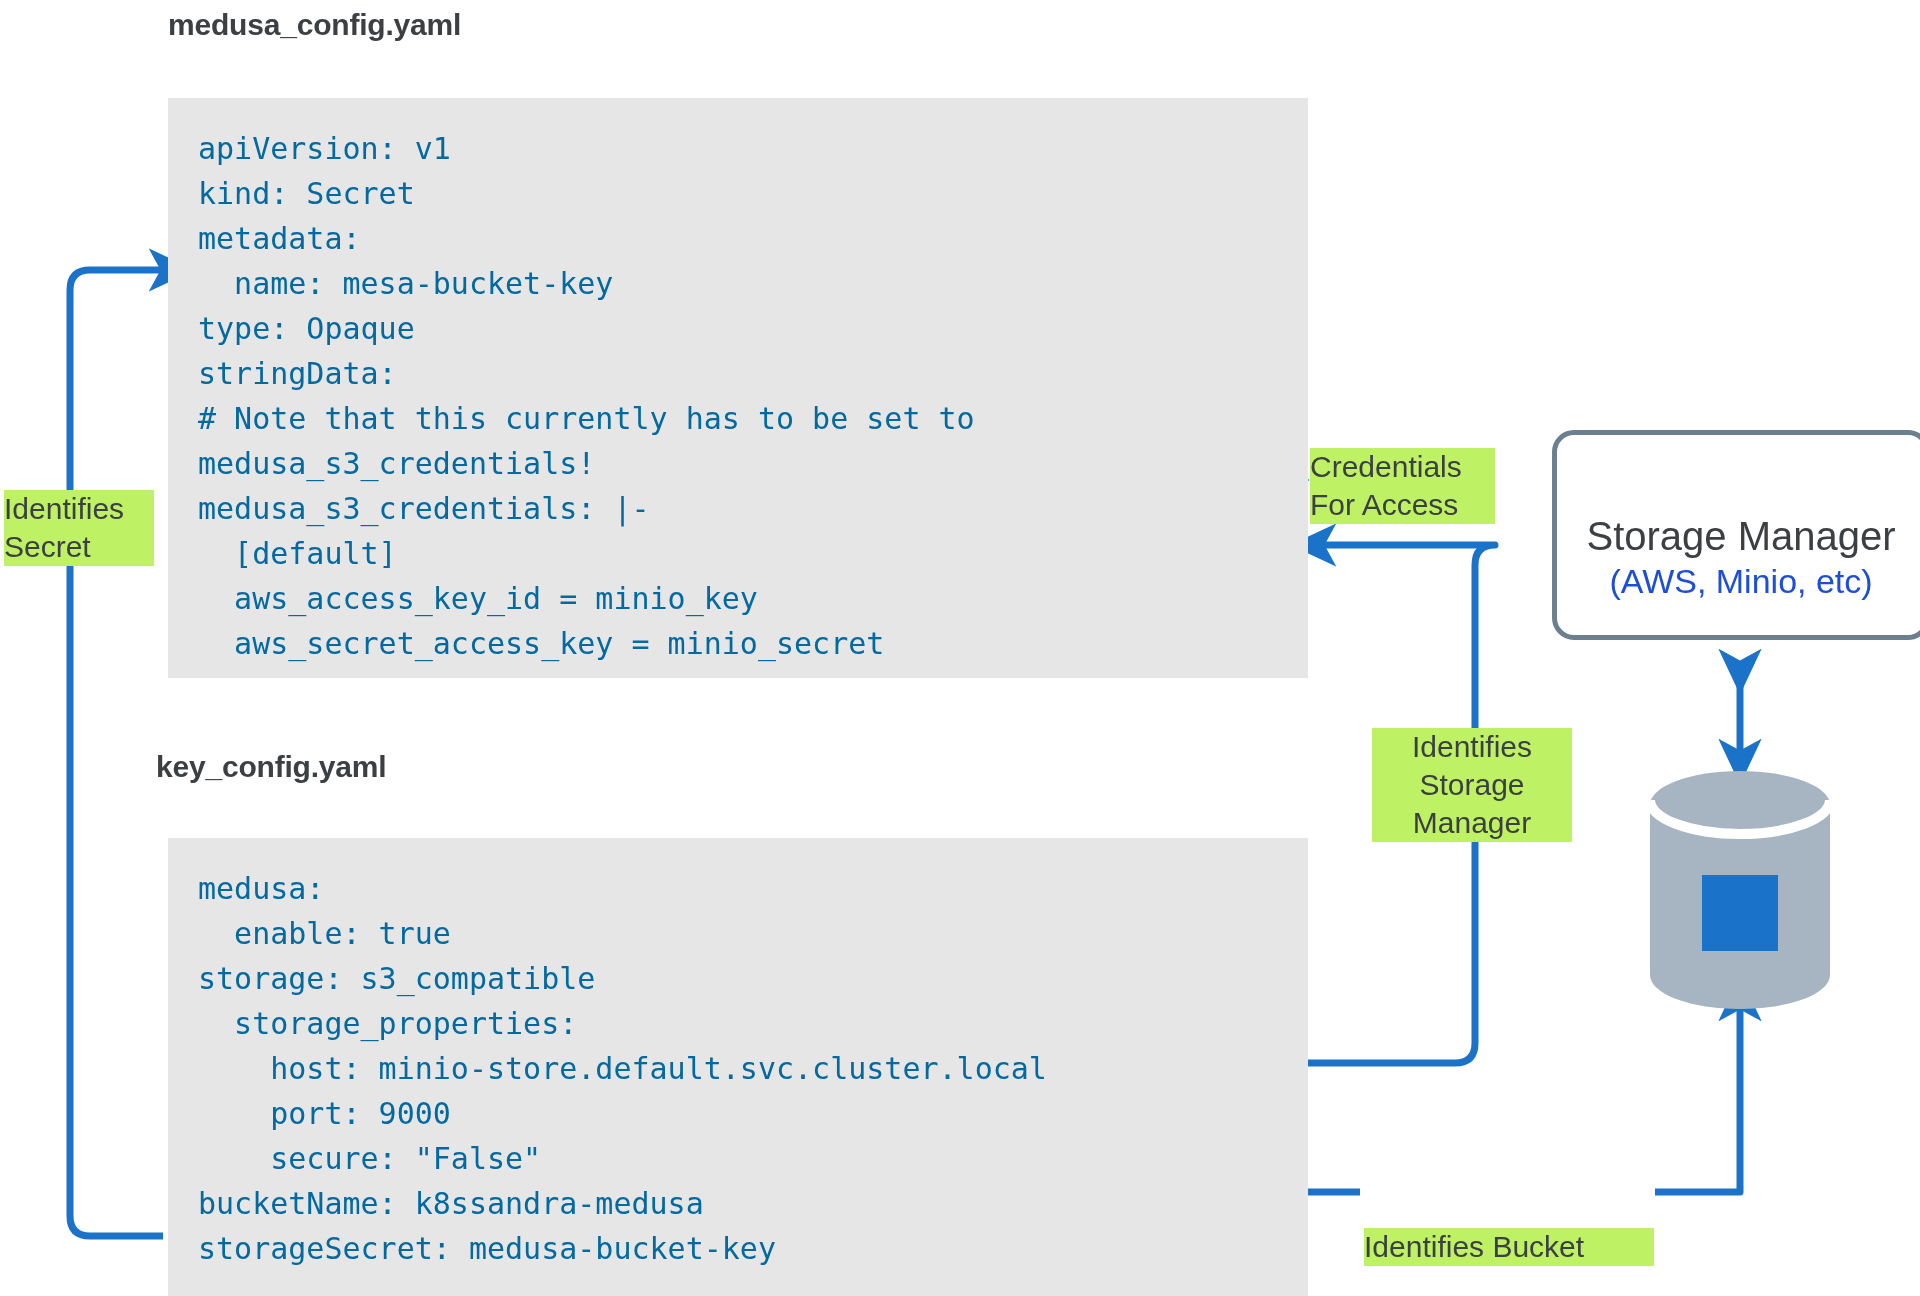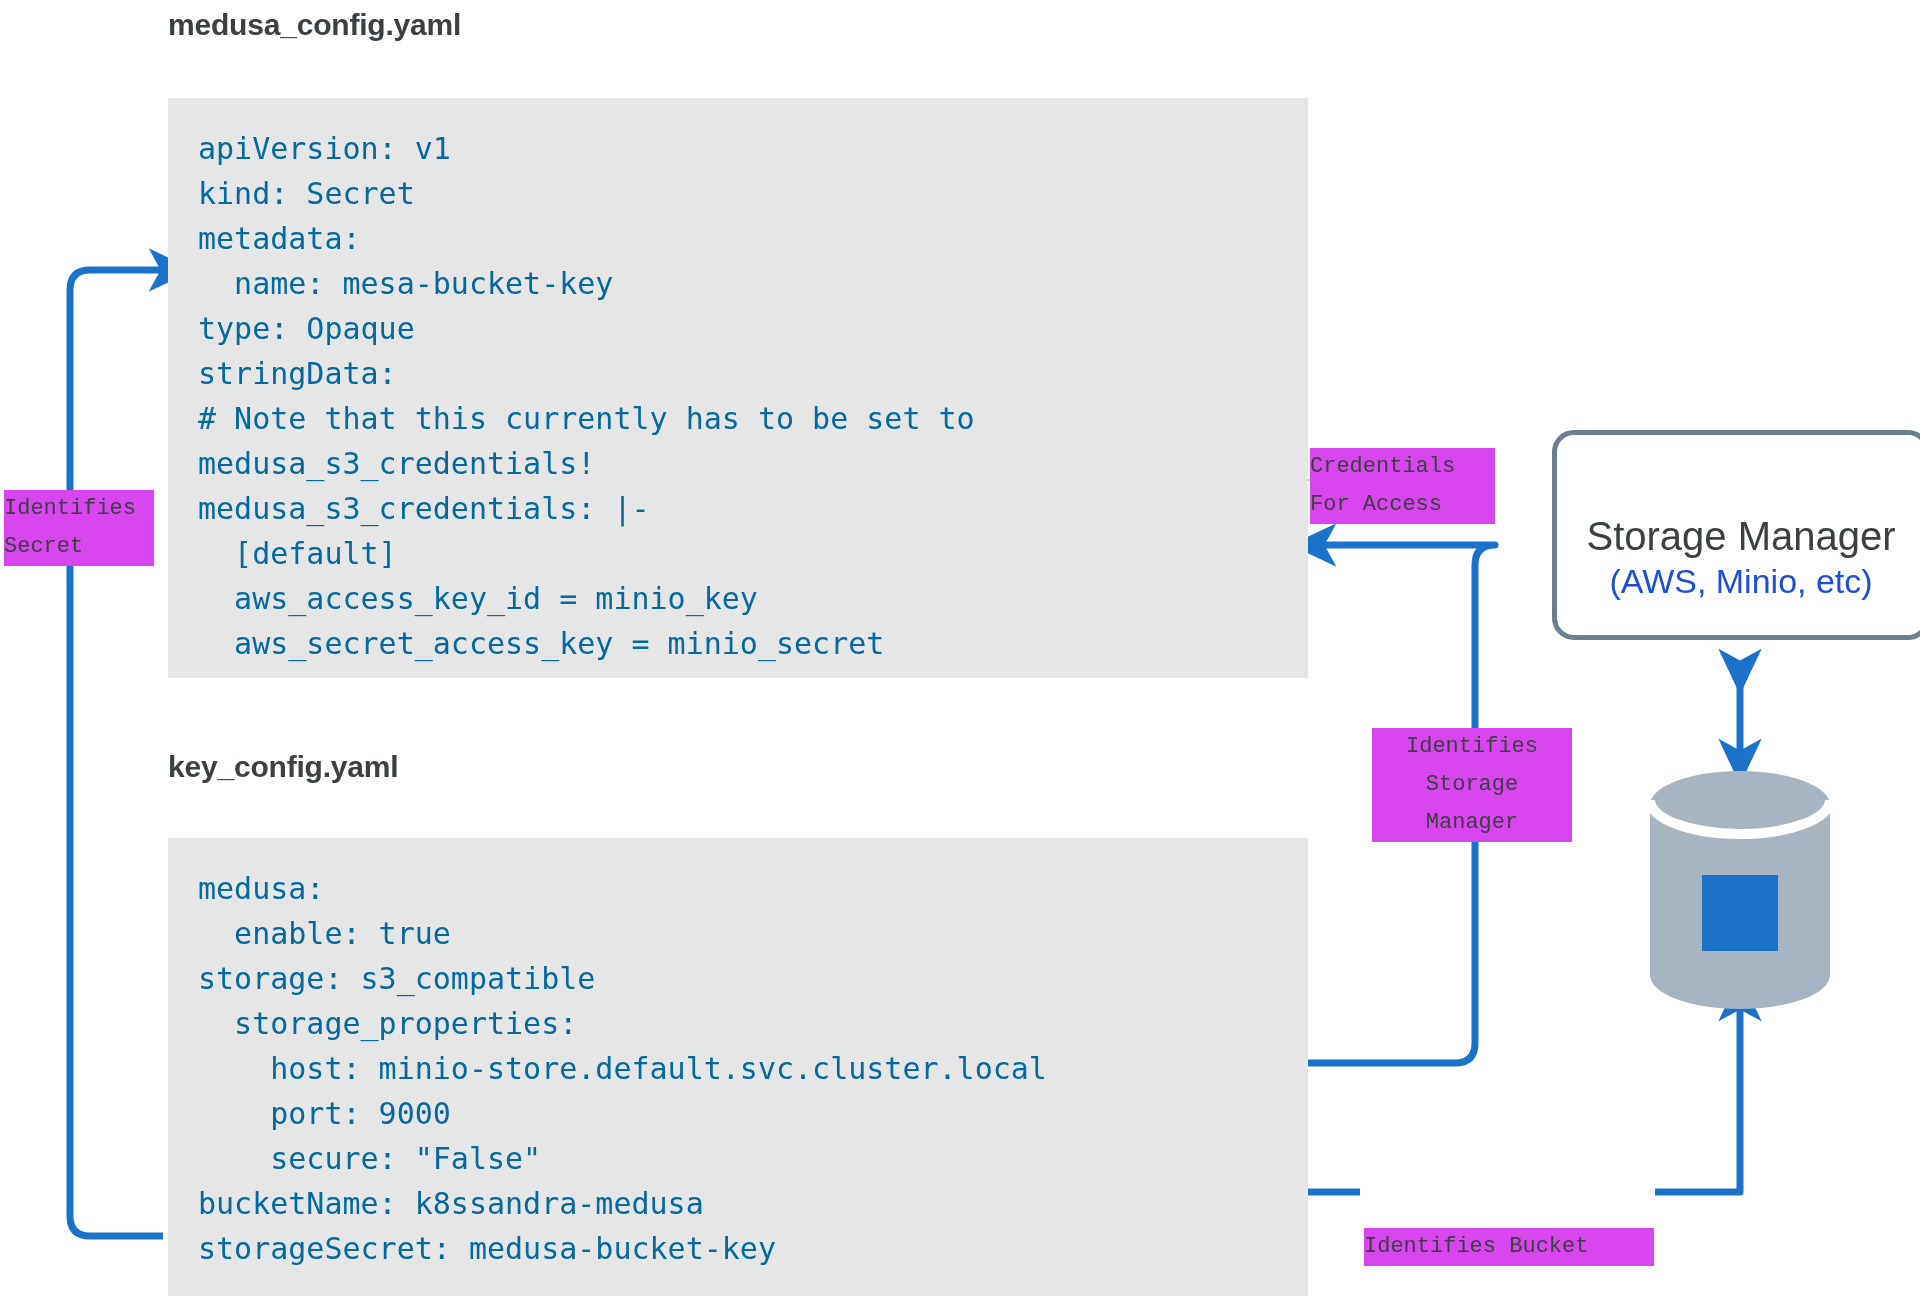--- a/index.html
+++ b/index.html
@@ -64,25 +64,25 @@
   .storage-box .line2 {
     font-size: 34px;
     color: #1d4ed8;
     line-height: 42px;
     white-space: nowrap;
   }
 
   
   .annot {
     position: absolute;
-    font-family: Liberation Mono, monospace;
-    font-size: 22px;
+    font-family: Liberation Sans, sans-serif;
+    font-size: 30px;
     line-height: 38px;
     color: #3c4043;
-    background: #d946ef;
+    background: #bef264;
     white-space: pre-line;
   }
   .annot.center { text-align: center; }
 
   
   #wires {
     position: absolute;
     left: 0;
     top: 0;
     width: 1920px;
@@ -154,21 +154,21 @@
 type: Opaque
 stringData:
 # Note that this currently has to be set to
 medusa_s3_credentials!
 medusa_s3_credentials: |-
   [default]
   aws_access_key_id = minio_key
   aws_secret_access_key = minio_secret</pre>
   </div>
 
-  <div class="file-title" style="left:168px; top:750px;">key_config.yaml</div>
+  <div class="file-title" style="left:156px; top:750px;">key_config.yaml</div>
 
   <div class="code-panel" style="left:168px; top:838px; width:1140px; height:458px; padding:28px 0 0 30px;">
     <pre>medusa:
   enable: true
 storage: s3_compatible
   storage_properties:
     host: minio-store.default.svc.cluster.local
     port: 9000
     secure: "False"
 bucketName: k8ssandra-medusa

